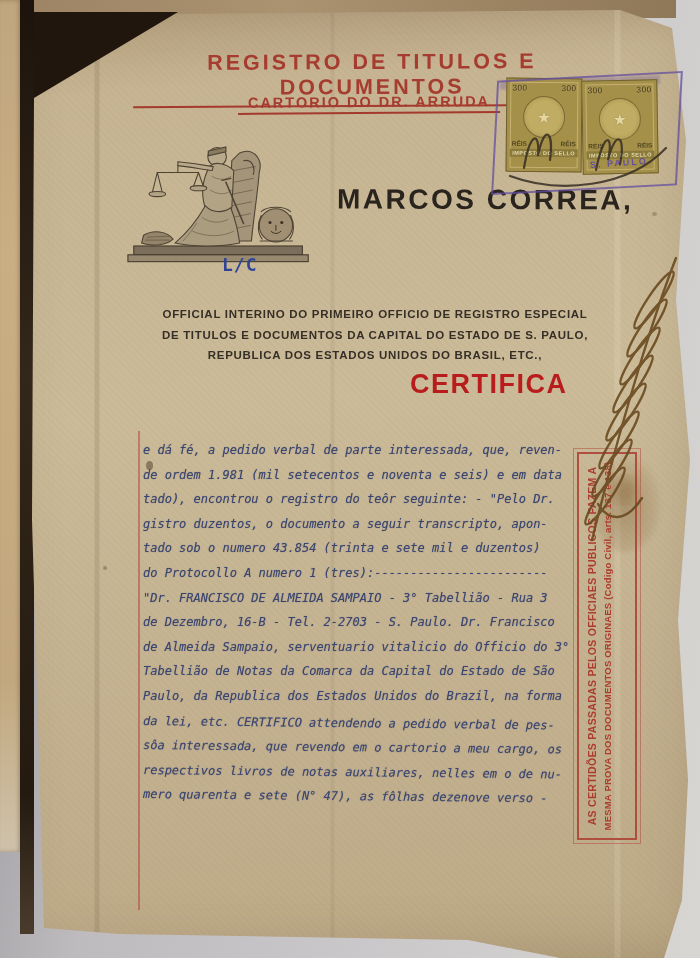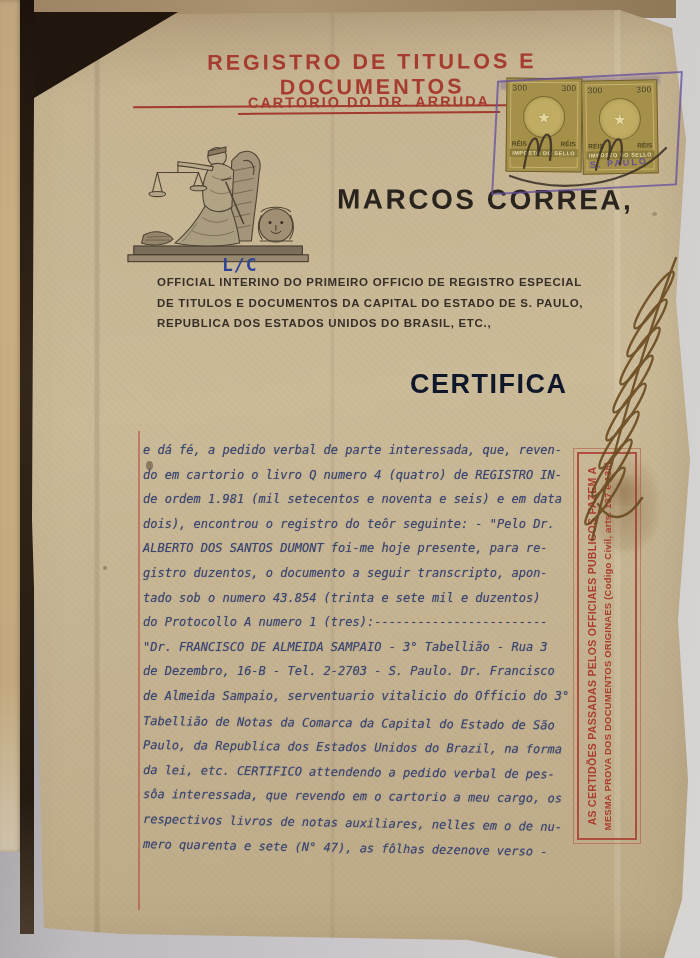--- a/index.html
+++ b/index.html
@@ -41,23 +41,23 @@
     font-weight:600;font-size:21.5px;letter-spacing:3px;color:#a63b2f;
     padding-bottom:5px;border-bottom:2.5px solid #a4392d;transform:rotate(-.3deg);}
   .hdr-sub{left:238px;top:94px;width:262px;text-align:center;
     font-weight:700;font-size:14.5px;letter-spacing:2px;color:#a63b2f;
     padding-bottom:2px;border-bottom:2px solid #a4392d;transform:rotate(-.4deg);}
   
   .lc{left:222px;top:254px;font-family:"DejaVu Sans Mono",monospace;
     font-weight:700;font-size:18px;letter-spacing:1px;color:#2f4496;}
   .off-name{left:337px;top:184px;font-weight:700;font-size:28px;letter-spacing:2.5px;
     color:#2a241e;white-space:nowrap;transform:rotate(.2deg);}
-  .off-title{left:157px;top:272px;width:436px;font-weight:700;font-size:11.5px;
-    line-height:1.8;letter-spacing:.7px;color:#362f28;}
-  .certifica{left:410px;top:369px;font-weight:700;font-size:27px;letter-spacing:1.5px;color:#0f172a;}
+  .off-title{left:157px;top:304px;width:436px;font-weight:700;font-size:11.5px;
+    line-height:1.8;letter-spacing:.7px;color:#362f28;text-align:center;}
+  .certifica{left:410px;top:369px;font-weight:700;font-size:27px;letter-spacing:1.5px;color:#b91c1c;}
   
   .margin-line{left:138px;top:431px;width:2px;height:479px;background:rgba(176,62,48,.5);}
   .body-text{left:143px;top:438px;font-family:"DejaVu Sans Mono",monospace;
     font-size:12px;line-height:24.6px;color:#3a4570;
     text-shadow:0 0 1px rgba(58,69,112,.55);font-style:italic;}
   .body-text div{white-space:nowrap;transform-origin:left center;}
   .body-text div:nth-child(n+12){transform:rotate(.6deg);}
   .body-text div:nth-child(n+16){transform:rotate(1.1deg);}
   
   .sidebox{left:577px;top:452px;width:56px;height:384px;
@@ -149,24 +149,22 @@
 </div>
 
 <div class="abs lc">L/C</div>
 <div class="abs off-name">MARCOS CORREA,</div>
 <div class="abs off-title">OFFICIAL INTERINO DO PRIMEIRO OFFICIO DE REGISTRO ESPECIAL DE TITULOS E DOCUMENTOS DA CAPITAL DO ESTADO DE S. PAULO, REPUBLICA DOS ESTADOS UNIDOS DO BRASIL, ETC.,</div>
 <div class="abs certifica">CERTIFICA</div>
 
 <div class="abs margin-line"></div>
 <div class="abs body-text">
   <div>e dá fé, a pedido verbal de parte interessada, que, reven-</div>
-  <div>do em cartorio o livro Q numero 4 (quatro) de REGISTRO IN-</div>
   <div>de ordem 1.981 (mil setecentos e noventa e seis) e em data</div>
-  <div>dois), encontrou o registro do teôr seguinte: - "Pelo Dr.</div>
-  <div>ALBERTO DOS SANTOS DUMONT foi-me hoje presente, para re-</div>
+  <div>tado), encontrou o registro do teôr seguinte: - "Pelo Dr.</div>
   <div>gistro duzentos, o documento a seguir transcripto, apon-</div>
   <div>tado sob o numero 43.854 (trinta e sete mil e duzentos)</div>
   <div>do Protocollo A numero 1 (tres):------------------------</div>
   <div>"Dr. FRANCISCO DE ALMEIDA SAMPAIO - 3° Tabellião - Rua 3</div>
   <div>de Dezembro, 16-B - Tel. 2-2703 - S. Paulo. Dr. Francisco</div>
   <div>de Almeida Sampaio, serventuario vitalicio do Officio do 3°</div>
   <div>Tabellião de Notas da Comarca da Capital do Estado de São</div>
   <div>Paulo, da Republica dos Estados Unidos do Brazil, na forma</div>
   <div>da lei, etc. CERTIFICO attendendo a pedido verbal de pes-</div>
   <div>sôa interessada, que revendo em o cartorio a meu cargo, os</div>

